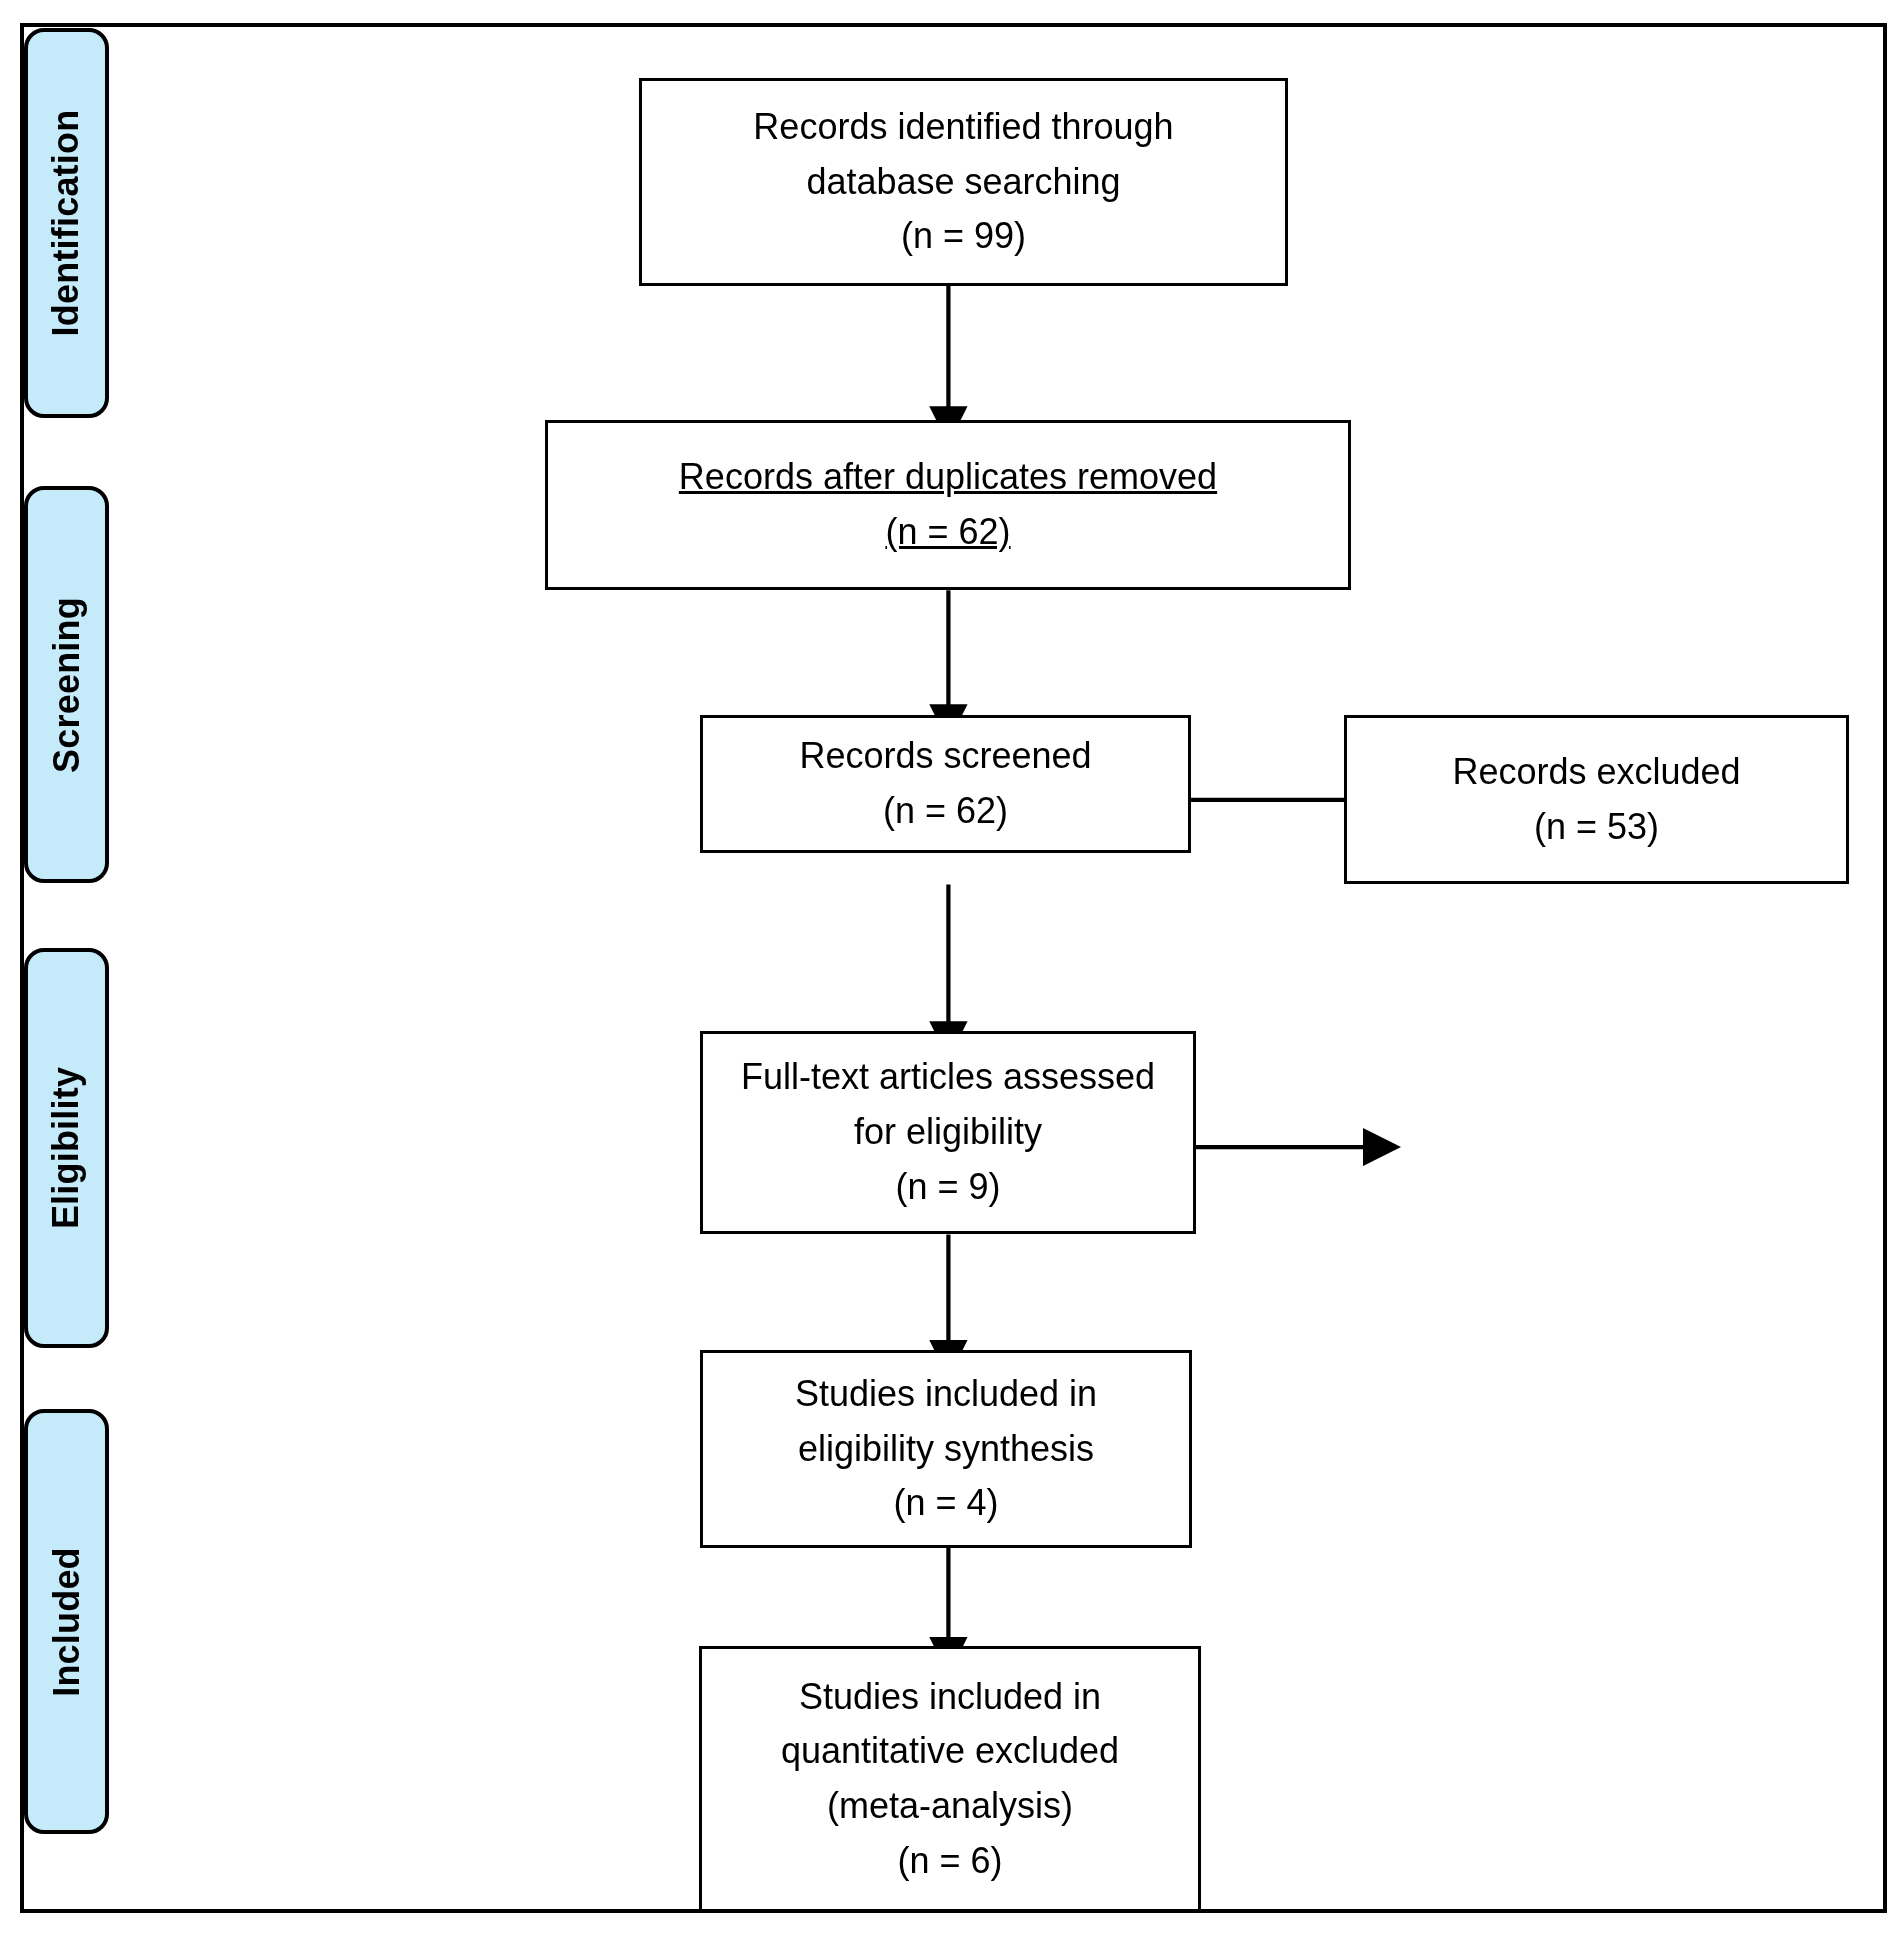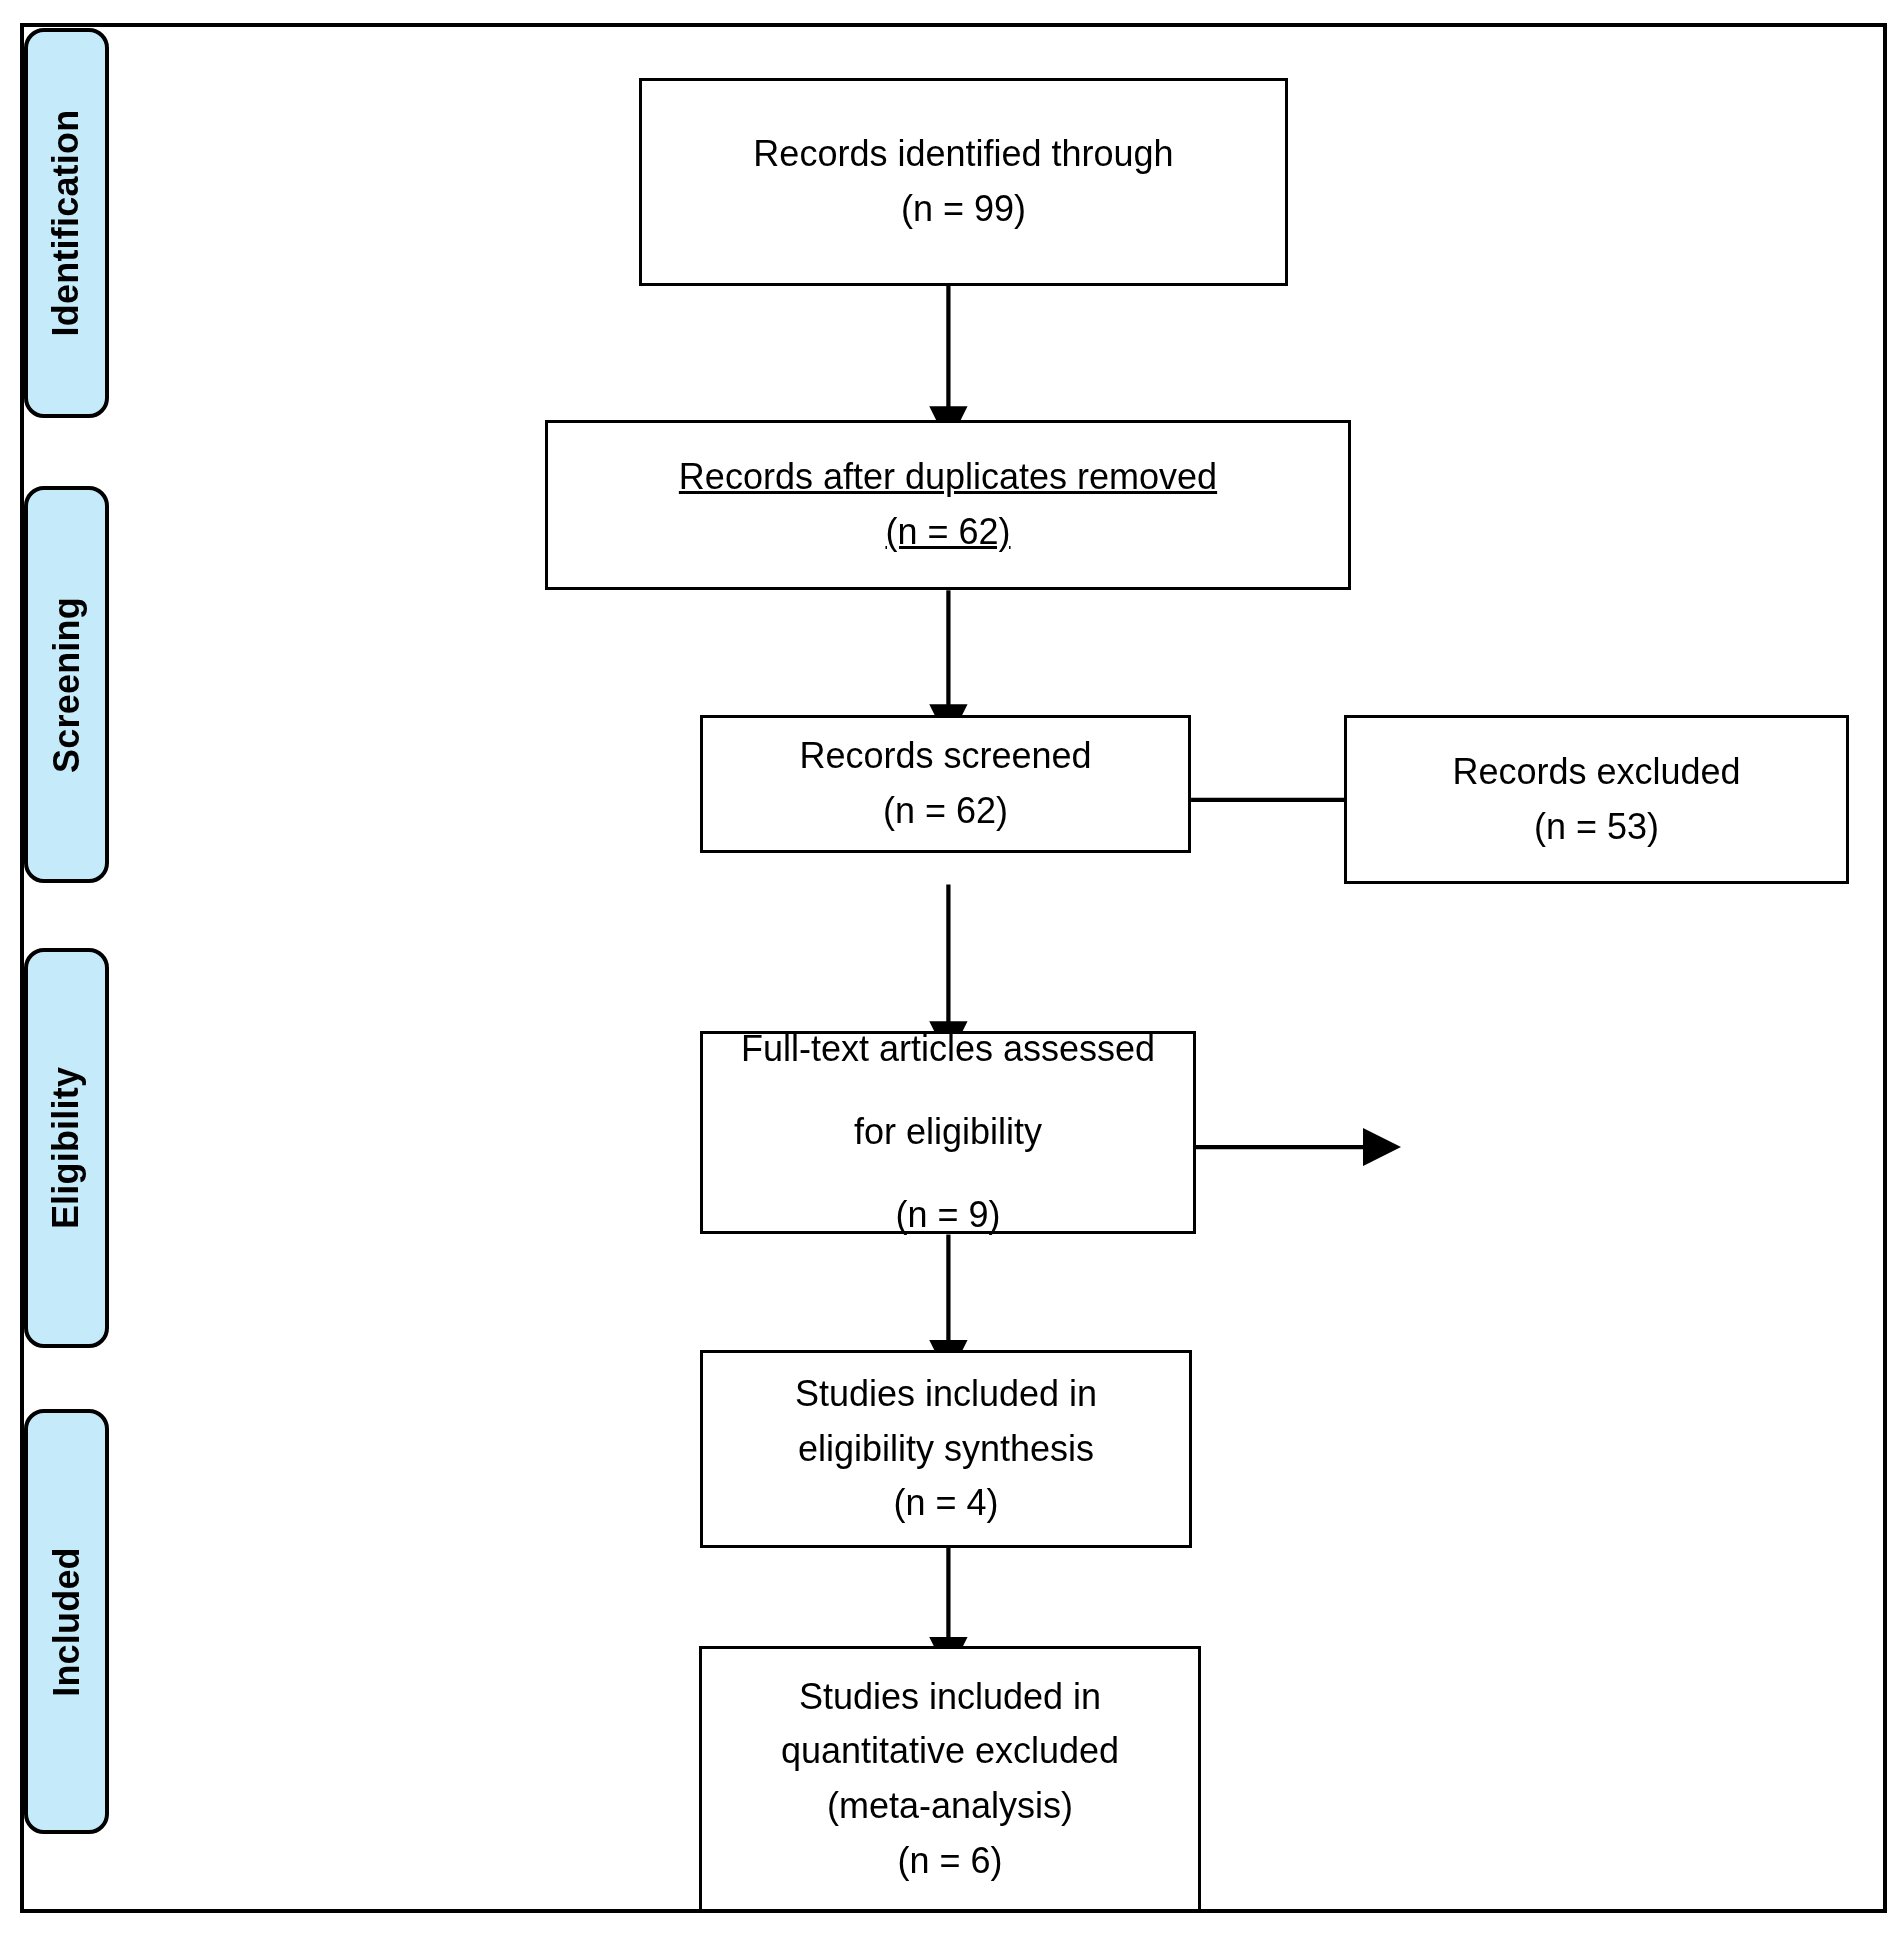--- a/index.html
+++ b/index.html
@@ -117,39 +117,40 @@
 
     <line x1="2528" y1="2425" x2="2890" y2="2425" stroke="#000000" stroke-width="9" marker-end="url(#arrowhead)"></line>
 
     <line x1="2005" y1="2610" x2="2005" y2="2842" stroke="#000000" stroke-width="9" marker-end="url(#arrowhead)"></line>
 
     <line x1="2005" y1="3272" x2="2005" y2="3470" stroke="#000000" stroke-width="9" marker-end="url(#arrowhead)"></line>
   </svg>
 
   <div class="flow-box" style="left:639px; top:78px; width:649px; height:208px;">
     <div class="line">Records identified through</div>
+    <div class="line">database searching</div>
     <div class="line">(n = 99)</div>
   </div>
 
   <div class="flow-box" style="left:545px; top:420px; width:806px; height:170px;text-decoration:underline;">
     <div class="line">Records after duplicates removed</div>
     <div class="line">(n = 62)</div>
   </div>
 
   <div class="flow-box" style="left:700px; top:715px; width:491px; height:138px;">
     <div class="line">Records screened</div>
     <div class="line">(n = 62)</div>
   </div>
 
   <div class="flow-box" style="left:1344px; top:715px; width:505px; height:169px;">
     <div class="line">Records excluded</div>
     <div class="line">(n = 53)</div>
   </div>
 
-  <div class="flow-box" style="left:700px; top:1031px; width:496px; height:203px;gap:28px;">
+  <div class="flow-box" style="left:700px; top:1031px; width:496px; height:203px;">
     <div class="line">Full-text articles assessed</div>
     <div class="line">for eligibility</div>
     <div class="line">(n = 9)</div>
   </div>
 
 
   <div class="flow-box" style="left:700px; top:1350px; width:492px; height:198px;">
     <div class="line">Studies included in</div>
     <div class="line">eligibility synthesis</div>
     <div class="line">(n = 4)</div>

